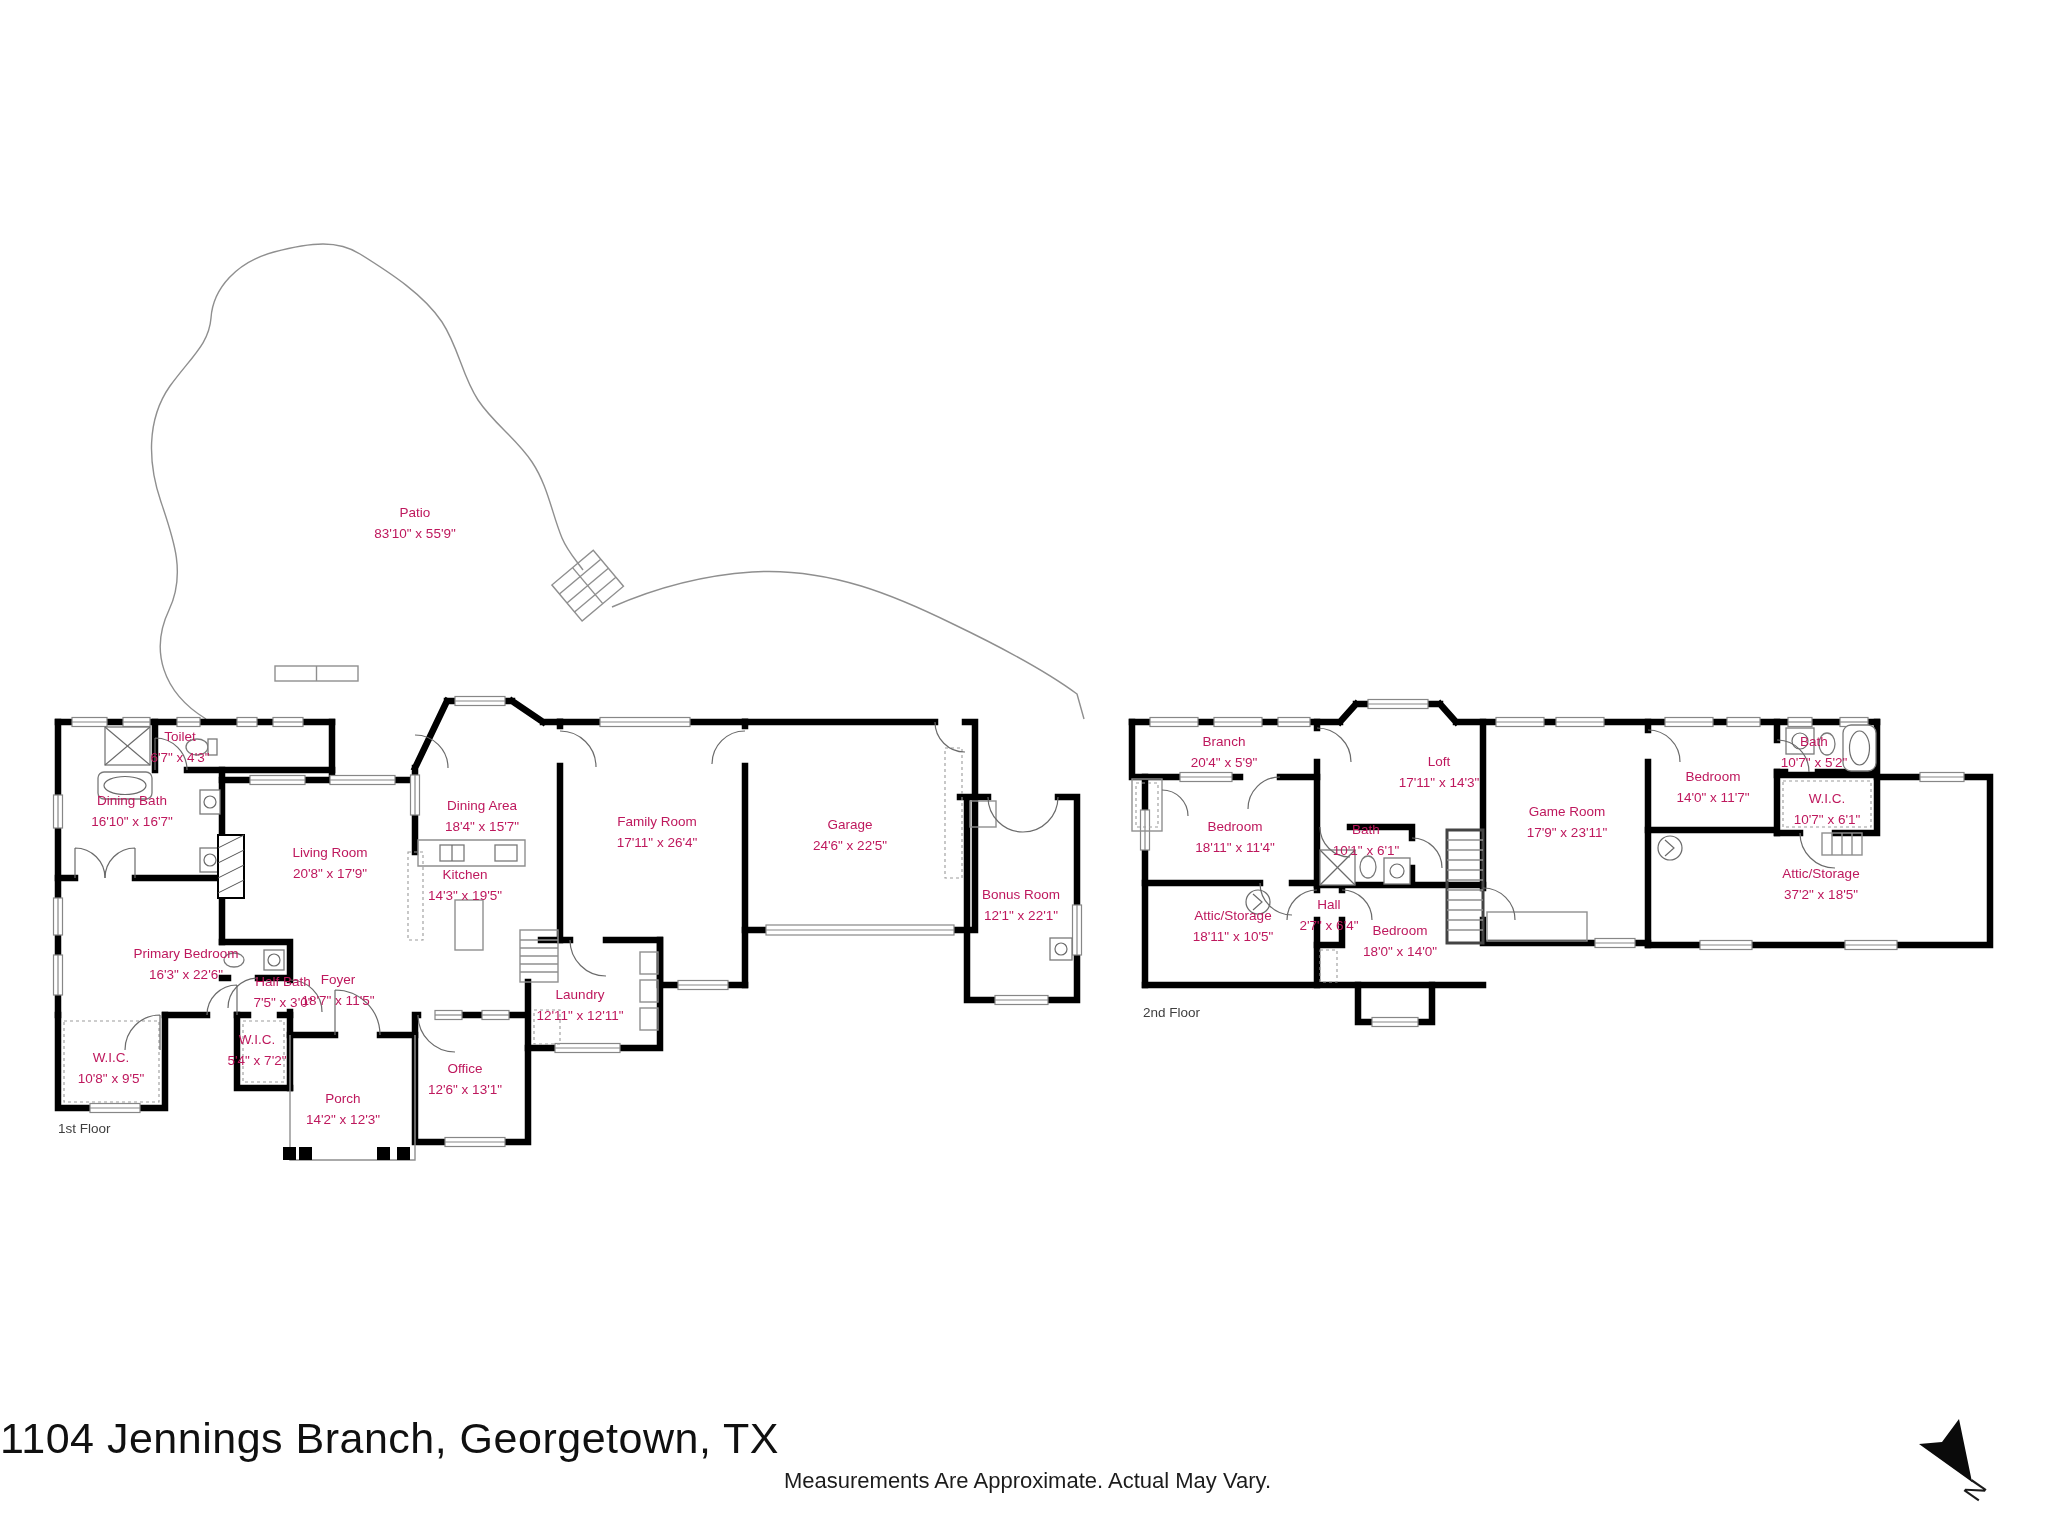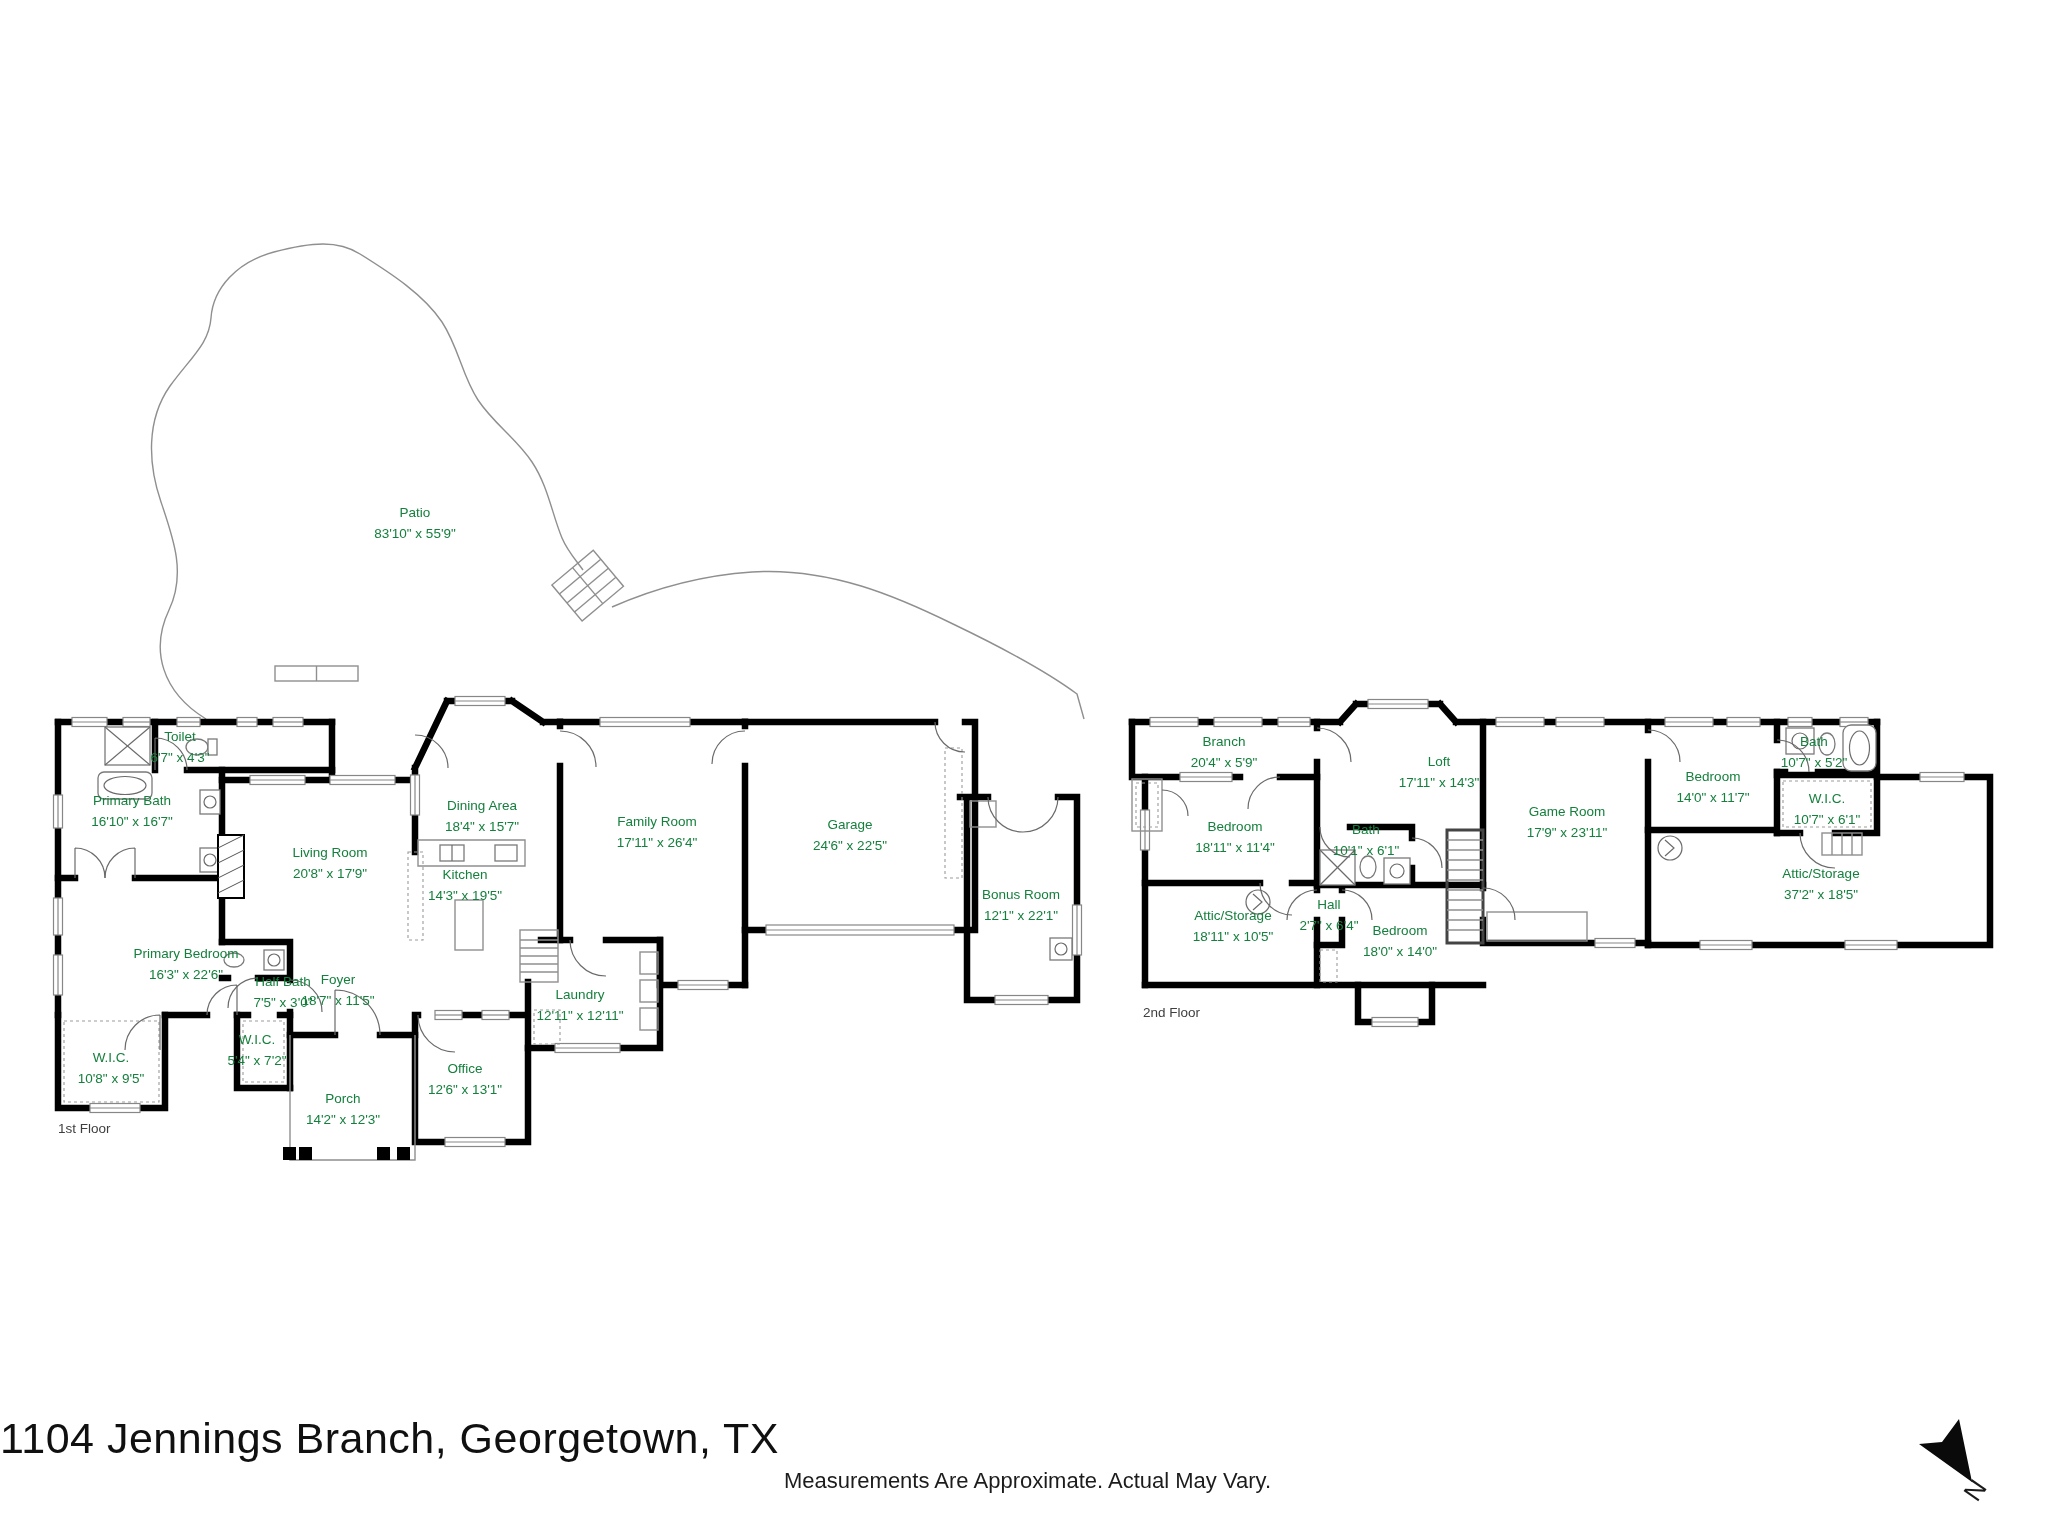--- a/index.html
+++ b/index.html
@@ -12,21 +12,21 @@
   .m{stroke:#444;stroke-width:3;fill:none;}
   .d{stroke:#6b6b6b;stroke-width:1.2;fill:none;}
   .fx{stroke:#7a7a7a;stroke-width:1.3;fill:#fff;}
   .dash{stroke:#9b9b9b;stroke-width:1.1;fill:none;stroke-dasharray:3 3;}
   .win rect{fill:#fff;stroke:#878787;stroke-width:1.2;}
   .win line{stroke:#878787;stroke-width:1.2;}
   .hatch line{stroke:#555;stroke-width:1;}
   
   #labels-layer{position:absolute;left:0;top:0;width:100%;height:100%;pointer-events:none;}
   .room-label{position:absolute;transform:translate(-50%,-50%);text-align:center;
-              white-space:nowrap;color:#15803d;font-size:13.5px;line-height:1.55;}
+              white-space:nowrap;color:#be185d;font-size:13.5px;line-height:1.55;}
   .floor-tag{position:absolute;transform:translateY(-50%);color:#3e3e3e;font-size:13.5px;}
   .title{position:absolute;left:0;right:0;top:1414px;text-align:left;
          font-size:43px;font-weight:400;color:#101010;letter-spacing:.5px;}
   .disclaimer{position:absolute;left:0;right:0;top:1468px;text-align:center;
               font-size:22px;font-weight:400;color:#1c1c1c;margin-left:7px;}
   .compass{position:absolute;left:0;top:0;}
 </style>
 </head>
 <body>
 
@@ -374,21 +374,21 @@
   <div id="labels-layer">
       <div class="room-label" style="left: 415px; top: 524px;">
         <div>Patio</div>
         <div>83'10" x 55'9"</div>
       </div>
       <div class="room-label" style="left: 180px; top: 748px;">
         <div>Toilet</div>
         <div>6'7" x 4'3"</div>
       </div>
       <div class="room-label" style="left: 132px; top: 812px;">
-        <div>Primary Bath</div>
+        <div>Dining Bath</div>
         <div>16'10" x 16'7"</div>
       </div>
       <div class="room-label" style="left: 482px; top: 817px;">
         <div>Dining Area</div>
         <div>18'4" x 15'7"</div>
       </div>
       <div class="room-label" style="left: 657px; top: 833px;">
         <div>Family Room</div>
         <div>17'11" x 26'4"</div>
       </div>

